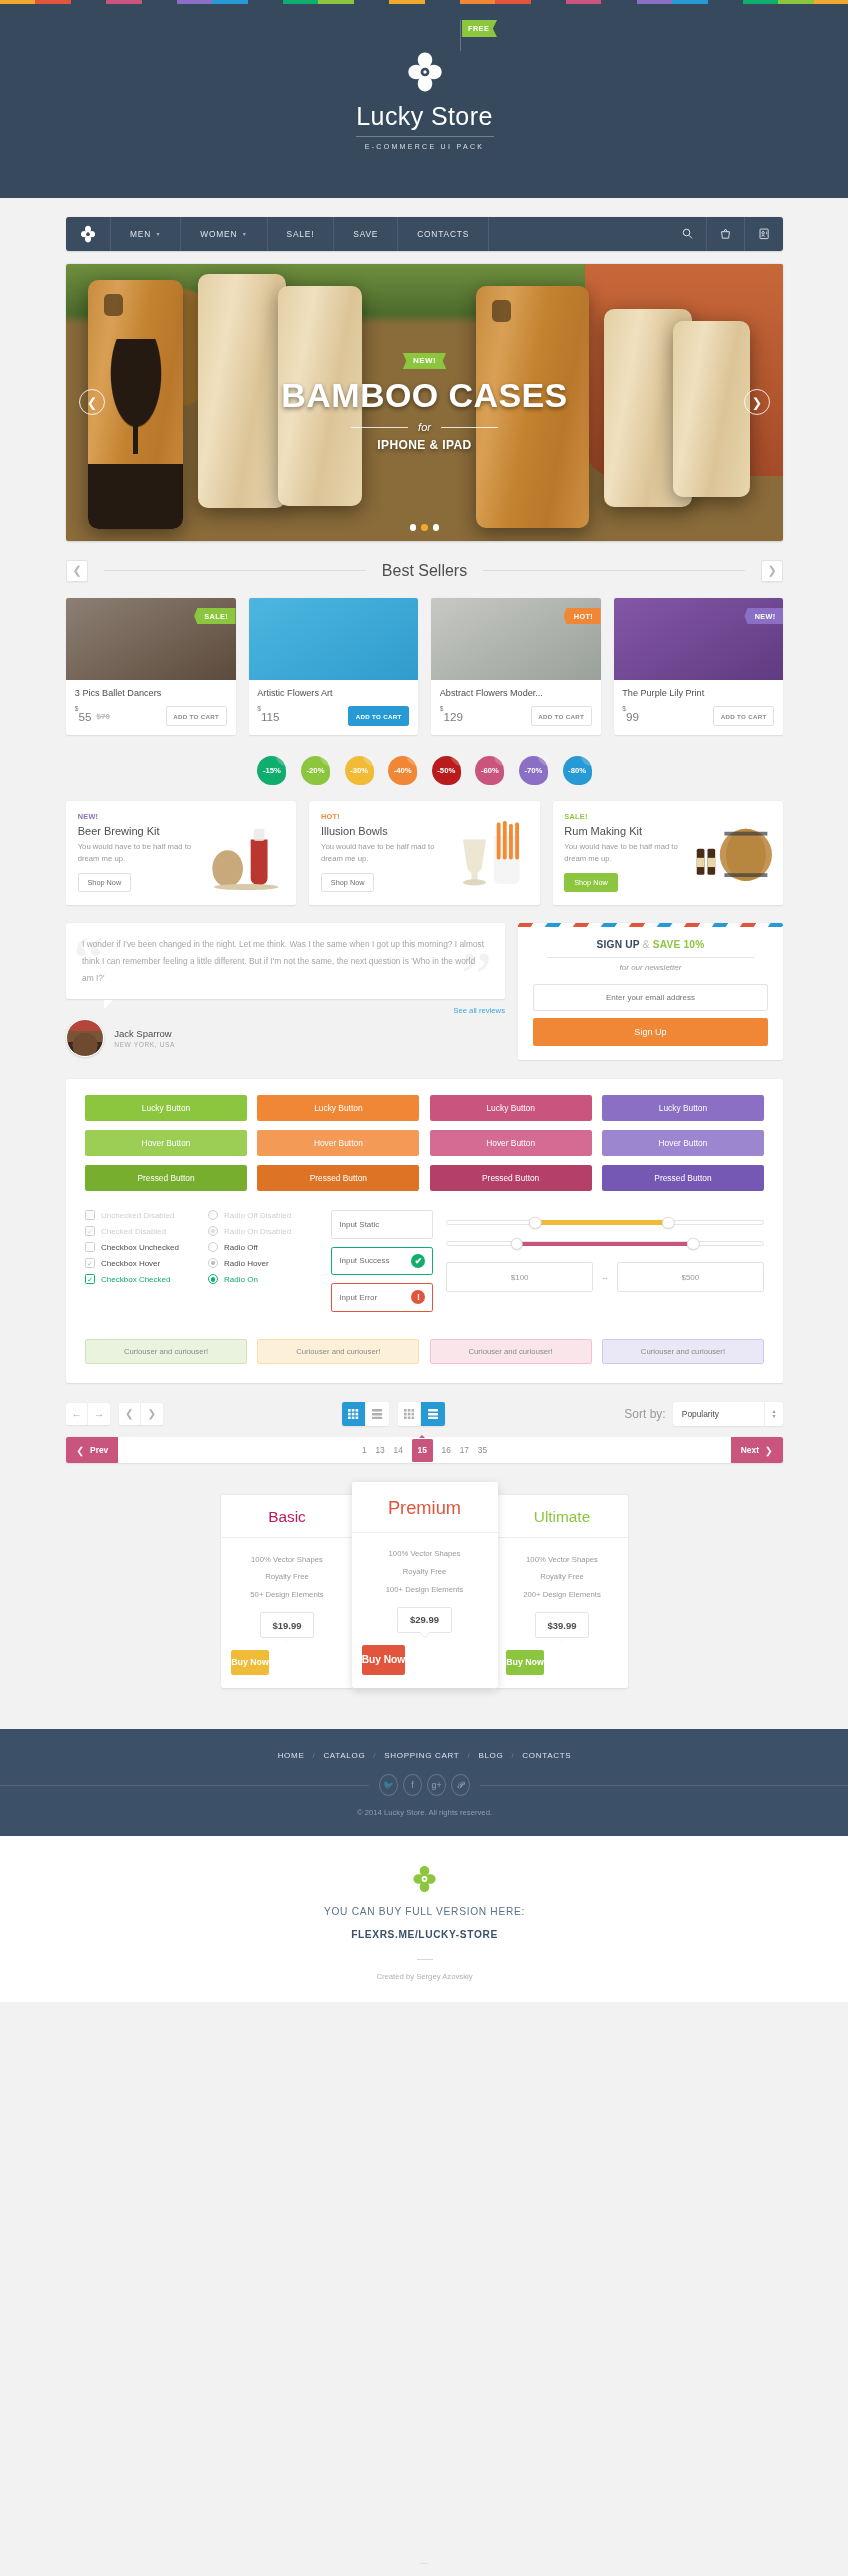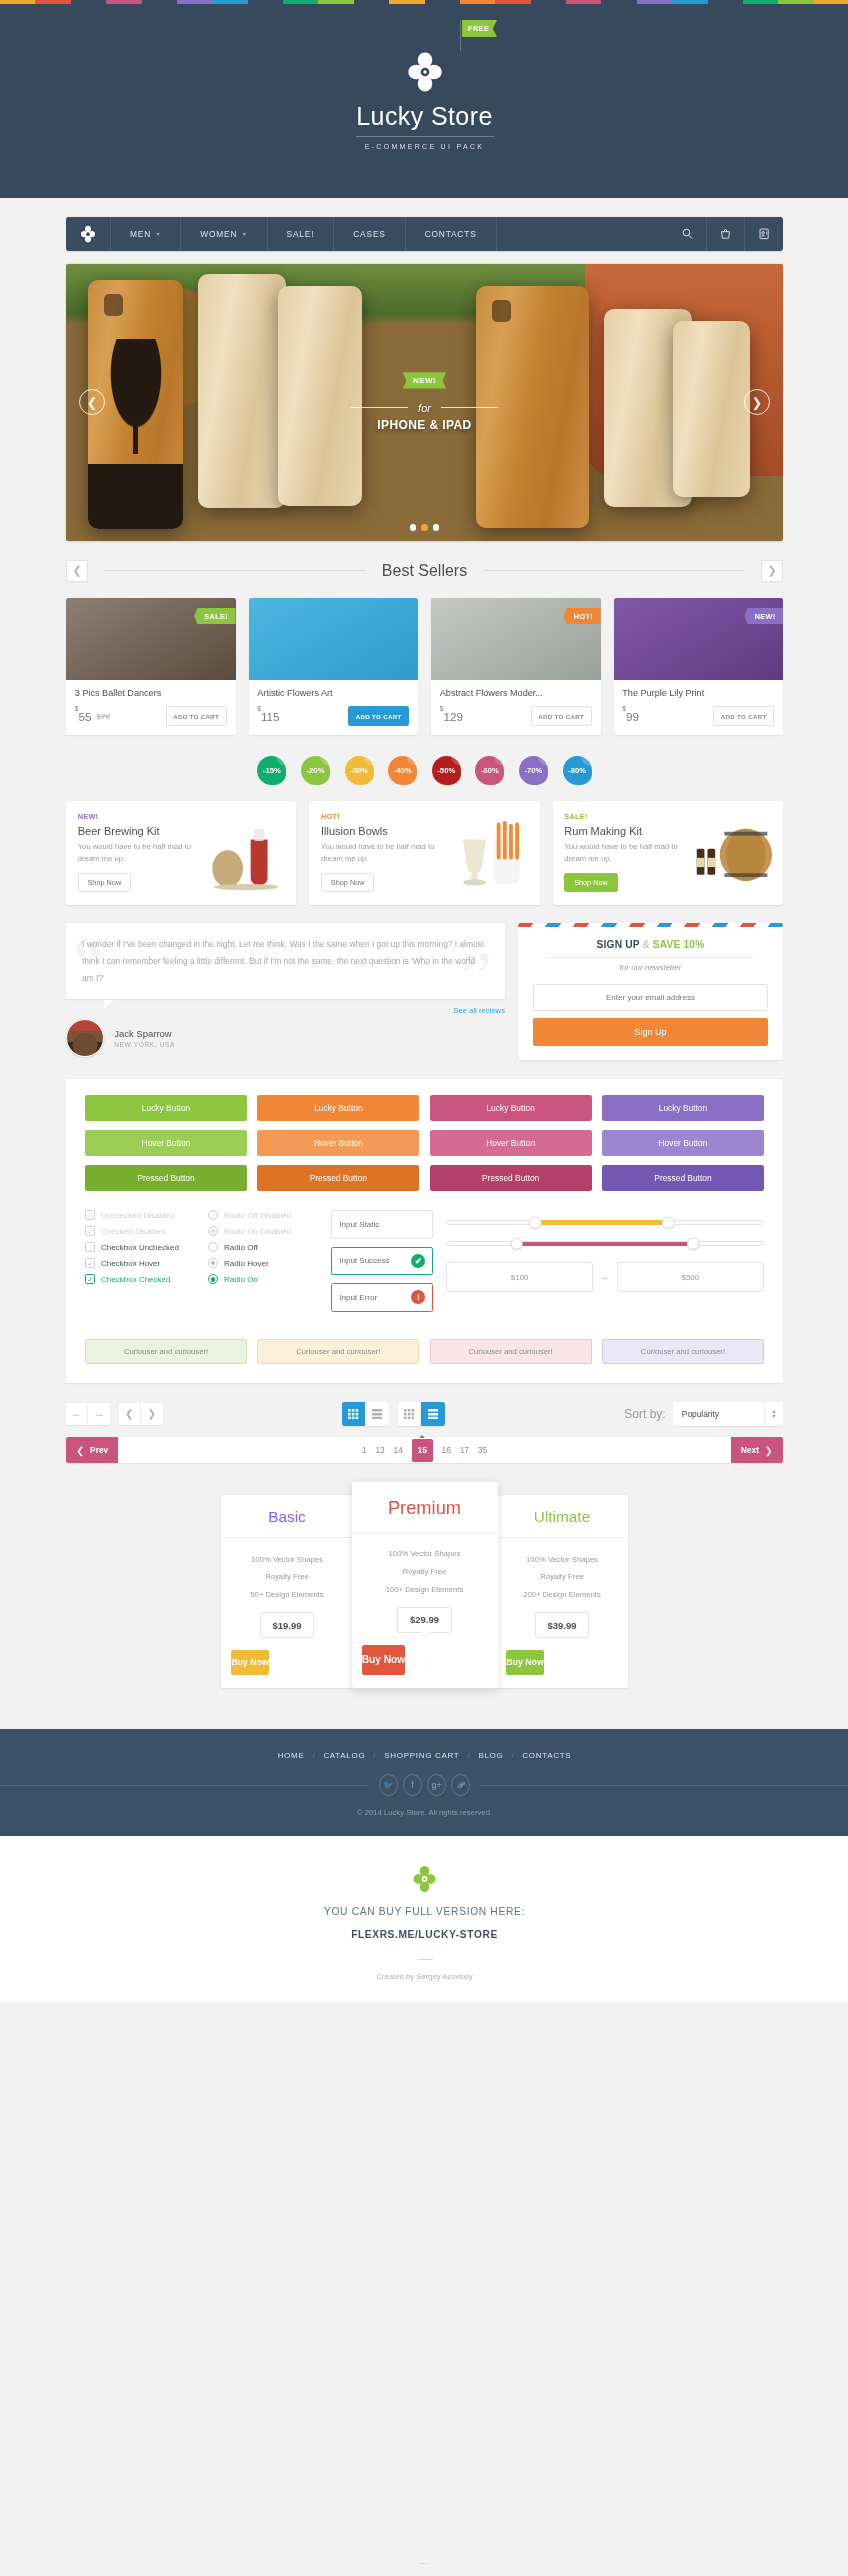--- a/index.html
+++ b/index.html
@@ -369,21 +369,21 @@
           <span class="caret">▼</span>
         </div>
         <div class="nav-item">
           <span>WOMEN</span>
           <span class="caret">▼</span>
         </div>
         <div class="nav-item">
           <span>SALE!</span>
         </div>
         <div class="nav-item">
-          <span>CASES</span>
+          <span>SAVE</span>
         </div>
         <div class="nav-item">
           <span>CONTACTS</span>
         </div>
       </div>
     <div class="nav-spacer"></div>
     <div class="nav-icon">
       <svg width="11" height="11" viewBox="0 0 16 16" fill="none" stroke="currentColor" stroke-width="1.4">
         <circle cx="6.6" cy="6.6" r="4.8"></circle>
           <line x1="10.2" y1="10.6" x2="14.4" y2="15"></line>
@@ -417,20 +417,21 @@
       <div class="case pale" style="left:132px;top:10.2px;width:88px;height:234px;"></div>
       <div class="case pale" style="left:212px;top:22px;width:84px;height:220px;"></div>
       <div class="case" style="left:410px;top:22px;width:113px;height:242px;">
         <div class="hole"></div>
       </div>
       <div class="case pale" style="left:538px;top:45px;width:88px;height:198px;"></div>
       <div class="case pale" style="left:607px;top:57px;width:77px;height:176px;"></div>
     </div>
     <div class="slide-caption">
       <div class="new-flag">NEW!</div>
+      <div class="slide-title">BAMBOO CASES</div>
       <div class="slide-for">
         <i></i>
           <span>for</span>
           <i></i>
       </div>
       <div class="slide-sub">IPHONE &amp; IPAD</div>
     </div>
     <div class="slide-arrow l">❮</div>
     <div class="slide-arrow r">❯</div>
     <div class="dots" id="hero-dots">
@@ -774,21 +775,21 @@
         <span class="dots">…</span>
         <span>35</span>
       </div>
     <div class="pg-btn next">
       <span>Next</span>
       <span class="chev">❯</span>
     </div>
   </div>
 
   <div class="pricing" id="pricing">
-      <div class="plan"><div class="plan-name" style="color: #8b5cf6;">Basic</div><ul>
+      <div class="plan"><div class="plan-name" style="color: #be185d;">Basic</div><ul>
           <li>100% Vector Shapes</li>
           <li>Royalty Free</li>
           <li>50+ Design Elements</li>
         </ul><div class="plan-price">$19.99</div><button class="buy-btn" style="background: rgb(240, 187, 54);">Buy Now</button></div>
       <div class="plan feat"><div class="plan-name" style="color: rgb(226, 85, 61);">Premium</div><ul>
           <li>100% Vector Shapes</li>
           <li>Royalty Free</li>
           <li>100+ Design Elements</li>
         </ul><div class="plan-price">$29.99</div><button class="buy-btn" style="background: rgb(226, 85, 61);">Buy Now</button></div>
       <div class="plan"><div class="plan-name" style="color: rgb(140, 198, 62);">Ultimate</div><ul>

